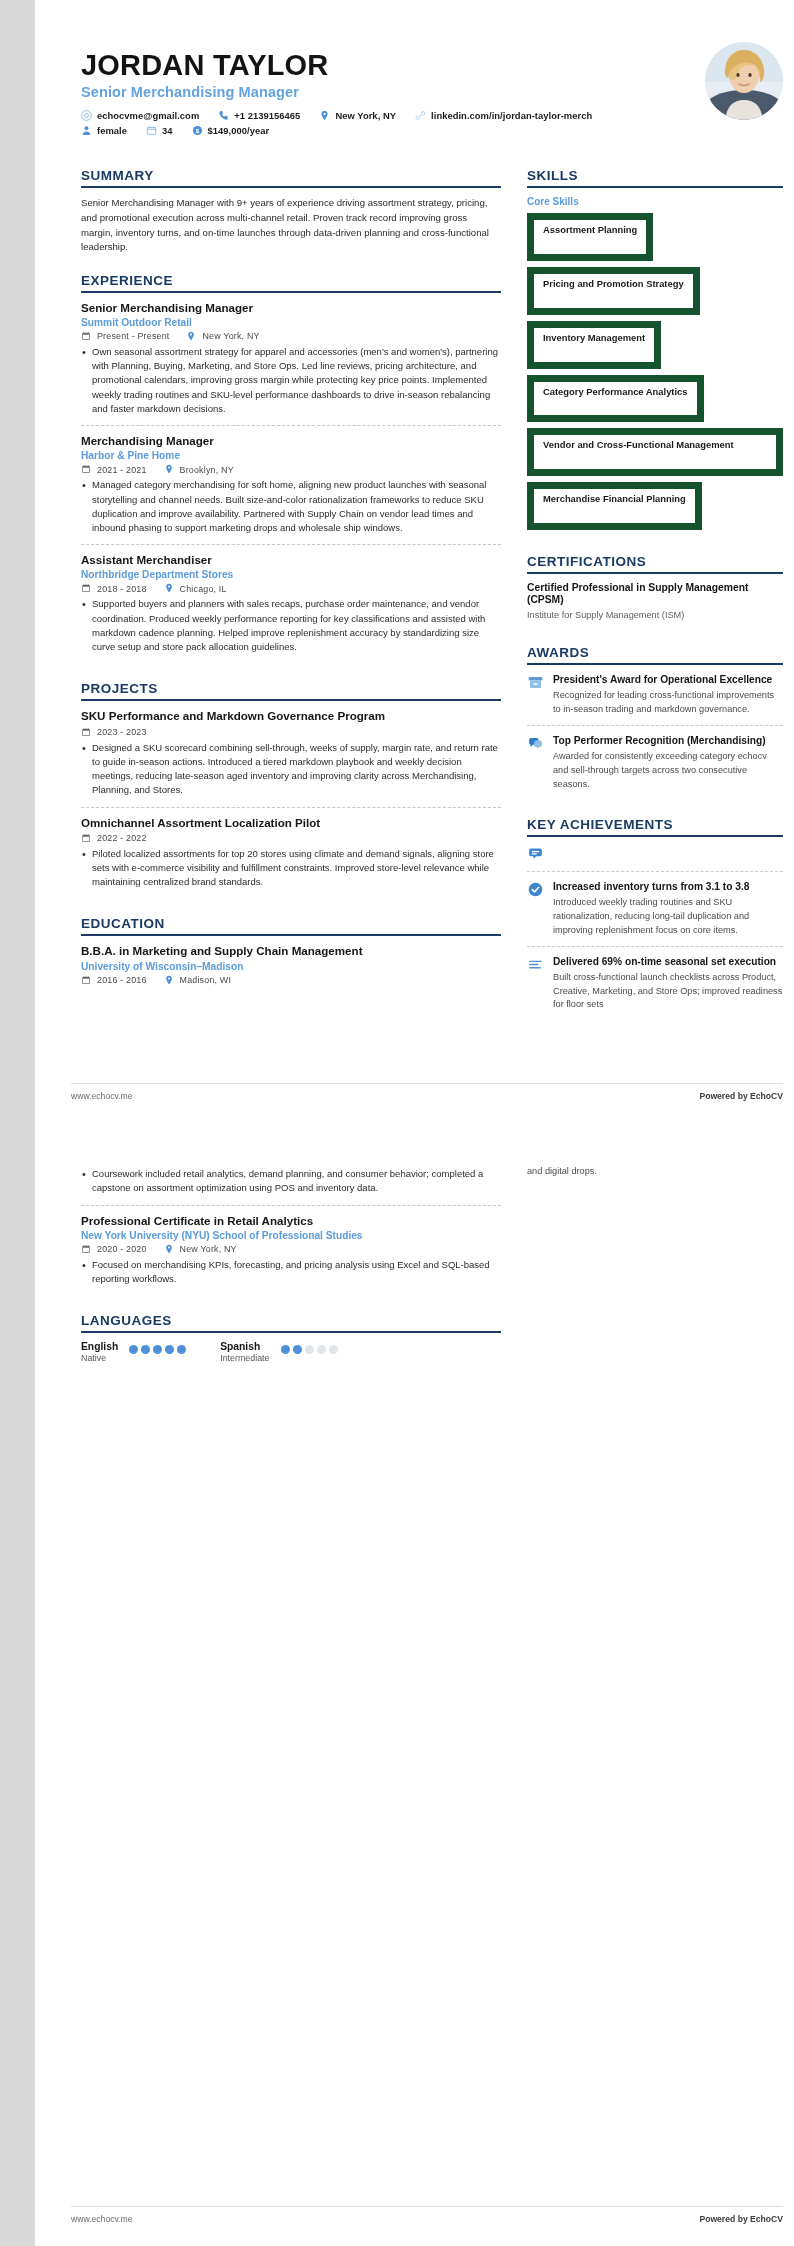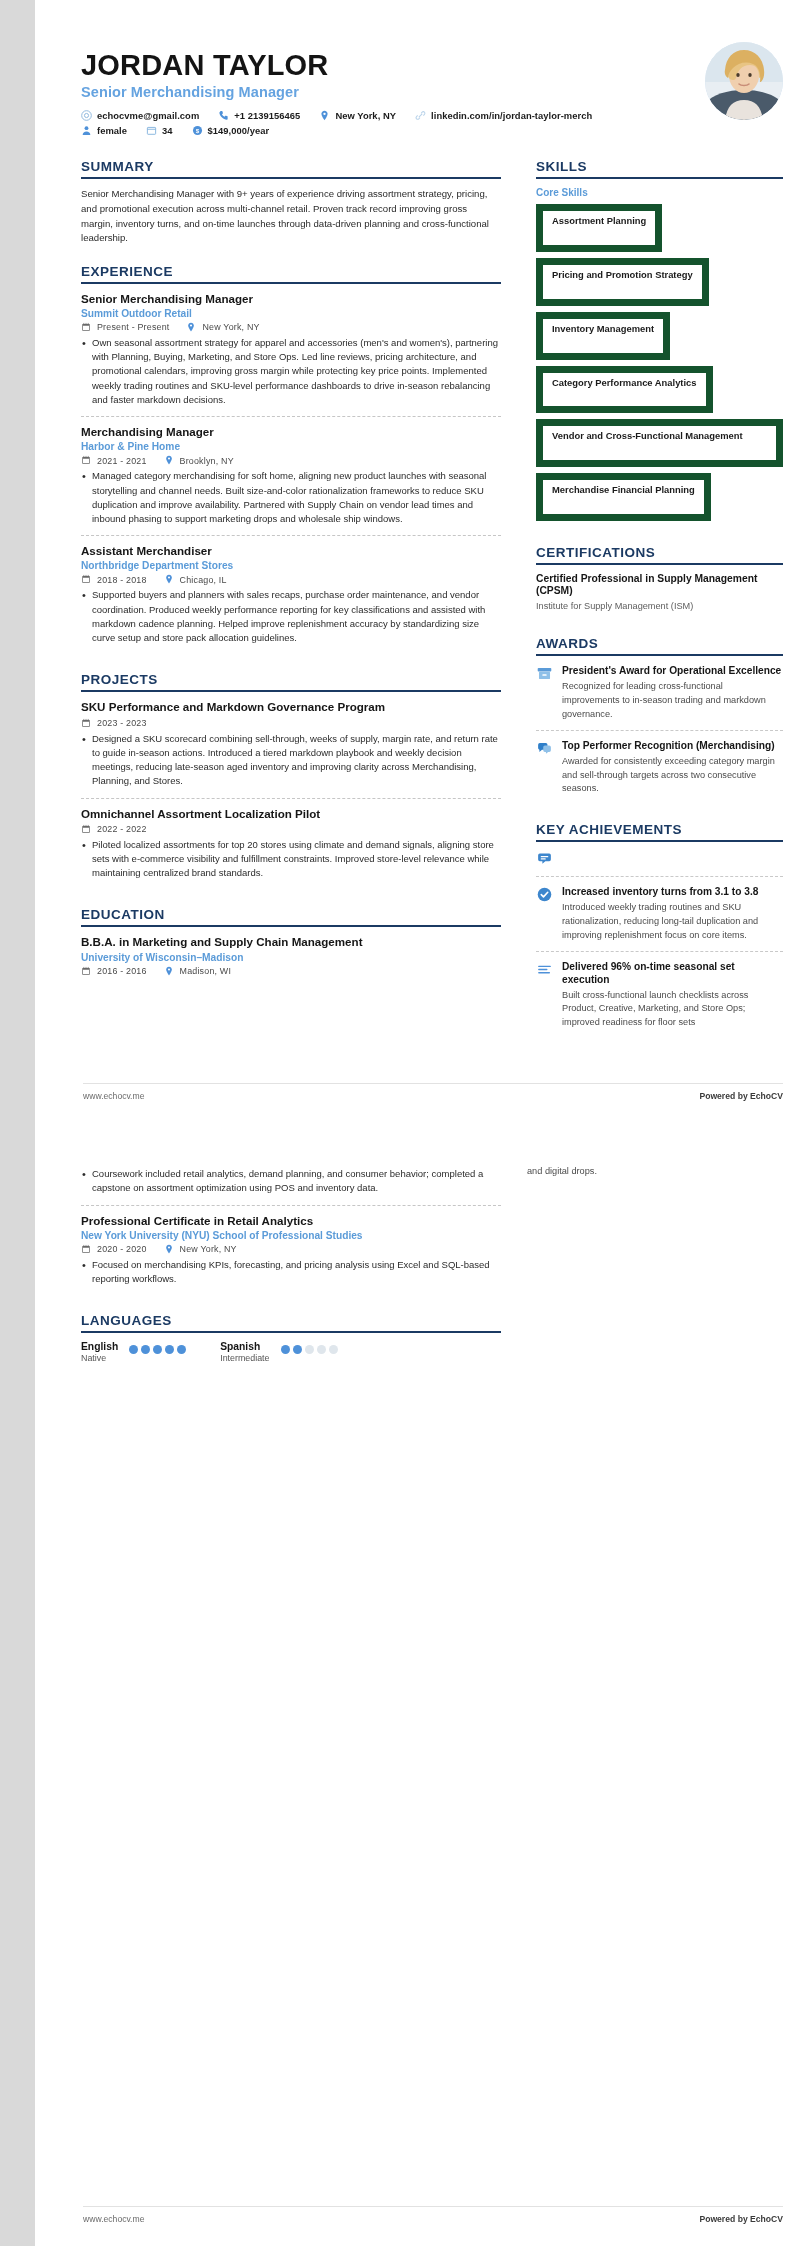--- a/index.html
+++ b/index.html
@@ -56,21 +56,21 @@
     border-radius: 50%;
     overflow: hidden;
     flex: 0 0 78px;
     margin-left: 16px;
     position: relative;
     background: #cfe0ef;
   }
   .avatar svg { display: block; }
 
   
-  .body2 { display: flex; gap: 35px; margin-top: 19px; }
+  .body2 { display: flex; gap: 26px; margin-top: 28px; }
   .col-left { width: 420px; flex: 0 0 420px; }
   .col-right { flex: 1 1 auto; }
 
   .sect { margin-bottom: 18px; }
   .sect-title {
     font-size: 13.5px;
     font-weight: bold;
     color: #1b3a63;
     letter-spacing: 0.5px;
     padding-bottom: 3px;
@@ -156,21 +156,21 @@
   .lang { display: flex; align-items: flex-start; gap: 11px; }
   .lang-txt .lname { font-size: 10.3px; font-weight: bold; color: #161616; }
   .lang-txt .llevel { font-size: 8.9px; color: #555; margin-top: 1px; }
   .dots { display: flex; gap: 3px; margin-top: 4px; }
   .dot { width: 9px; height: 9px; border-radius: 50%; background: #dfe6ec; }
   .dot.on { background: #4e91d9; }
 
   
   .footer {
     position: absolute;
-    left: 48px; right: 46px;
+    left: 36px; right: 46px;
     bottom: 22px;
     display: flex;
     justify-content: space-between;
     align-items: center;
     border-top: 1px solid #e2e2e2;
     padding-top: 7px;
   }
   .footer span { font-size: 8.6px; color: #6b6b6b; }
   .footer .pw { font-weight: bold; color: #3a3a3a; }
 
@@ -505,21 +505,21 @@
 
           <div class="ai">
             <span class="ai-ico">
               <svg width="17" height="17" viewBox="0 0 20 20">
                   <path d="M2.5 5.5A2 2 0 014.5 3.5h7a2 2 0 012 2v4a2 2 0 01-2 2H7l-3 2.5V11.5a2 2 0 01-1.5-2z" fill="#2f7fc9"></path>
                   <path d="M8.5 8.5a2 2 0 012-2h5a2 2 0 012 2v3.5a2 2 0 01-2 2h-1.2l-2.6 2.2V14h-1.2a2 2 0 01-2-2z" fill="#8fc0e8"></path>
                 </svg>
             </span>
             <div>
               <div class="ai-title">Top Performer Recognition (Merchandising)</div>
-              <div class="ai-desc">Awarded for consistently exceeding category margin and sell-through targets across two consecutive seasons.</div>
+              <div class="ai-desc">Awarded for consistently exceeding category echocv and sell-through targets across two consecutive seasons.</div>
             </div>
           </div>
         </div>
 
         <div class="sect">
           <div class="sect-title">KEY ACHIEVEMENTS</div>
           <div class="sect-rule"></div>
 
           <div class="ai">
             <span class="ai-ico">
@@ -546,21 +546,21 @@
 
           <div class="ai">
             <span class="ai-ico">
               <svg width="17" height="17" viewBox="0 0 20 20">
                   <rect x="2.5" y="5.5" width="15" height="1.7" rx=".8" fill="#4e91d9"></rect>
                   <rect x="2.5" y="9.2" width="11" height="1.7" rx=".8" fill="#4e91d9"></rect>
                   <rect x="2.5" y="12.9" width="14" height="1.7" rx=".8" fill="#4e91d9"></rect>
                 </svg>
             </span>
             <div>
-              <div class="ai-title">Delivered 96% on-time seasonal set execution</div>
+              <div class="ai-title">Delivered 69% on-time seasonal set execution</div>
               <div class="ai-desc">Built cross-functional launch checklists across Product, Creative, Marketing, and Store Ops; improved readiness for floor sets</div>
             </div>
           </div>
         </div>
       </div>
     </div>
 
     <div class="footer">
       <span>www.echocv.me</span>
       <span class="pw">Powered by EchoCV</span>

